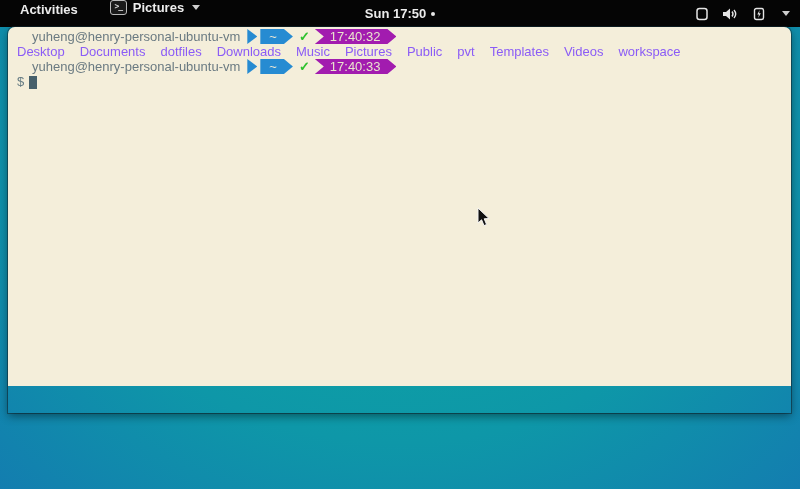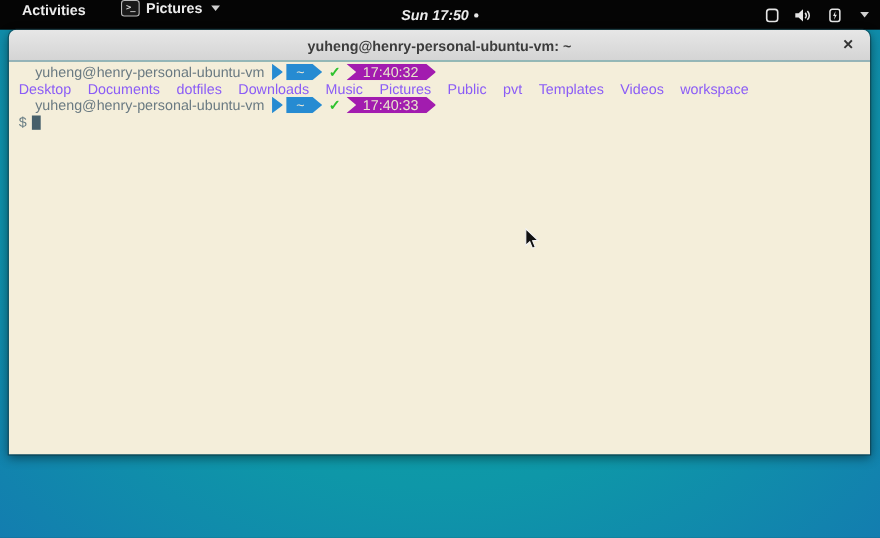--- a/index.html
+++ b/index.html
@@ -19,21 +19,21 @@
     width:15px;height:13px;border:1px solid #b9b9b9;border-radius:3px;
     color:#d9d9d9;font-family:"DejaVu Sans Mono",monospace;font-size:8px;font-weight:bold;
     line-height:12px;text-align:center;letter-spacing:-1px;background:#1a1a1a;
   }
   .caret-down{
     width:0;height:0;border-left:4px solid transparent;border-right:4px solid transparent;
     border-top:5px solid #cfcfcf;margin-left:2px;
   }
   .tb-clock{
     position:absolute;left:0;right:0;top:0;height:27px;display:flex;
-    align-items:center;justify-content:center;gap:5px;pointer-events:none;font-style:italic;
+    align-items:center;justify-content:center;gap:5px;pointer-events:none;
   }
   .tb-clock .inner{pointer-events:auto;display:flex;align-items:center;gap:5px;padding:2px 4px;}
   .notif-dot{width:4px;height:4px;border-radius:50%;background:#e8e8e8;}
   .tb-right{position:absolute;right:10px;top:0;height:27px;display:flex;align-items:center;gap:13px;}
   .tb-right svg{display:block;}
   
   .window{
     position:absolute;left:8px;top:27px;width:783px;height:386px;
     border-radius:7px 7px 0 0;
     box-shadow:0 3px 10px rgba(0,0,0,0.45), 0 0 0 1px rgba(20,50,60,0.55);
@@ -113,24 +113,20 @@
       </svg>
       <svg width="16" height="14" viewBox="0 0 16 14">
         <rect x="3.5" y="1.5" width="9" height="11" rx="2" fill="none" stroke="#e4e4e4" stroke-width="1.4"></rect>
         <polygon points="8.6,3 6.3,7.5 7.9,7.5 7.2,11 9.8,6.3 8.1,6.3" fill="#e4e4e4"></polygon>
       </svg>
       <div class="caret-down"></div>
     </div>
   </div>
 
   <div class="window">
-    <div class="titlebar">
-      <span class="title">yuheng@henry-personal-ubuntu-vm: ~</span>
-      <button class="close-btn">×</button>
-    </div>
 
     <div class="term-body">
 
       <div class="term-line prompt-line">
         <span class="user">yuheng@henry-personal-ubuntu-vm</span>
         <span class="pl-tri"></span>
         <span class="pl-cwd">~</span>
         <span class="check">✓</span>
         <span class="pl-time">17:40:32</span>
       </div>

